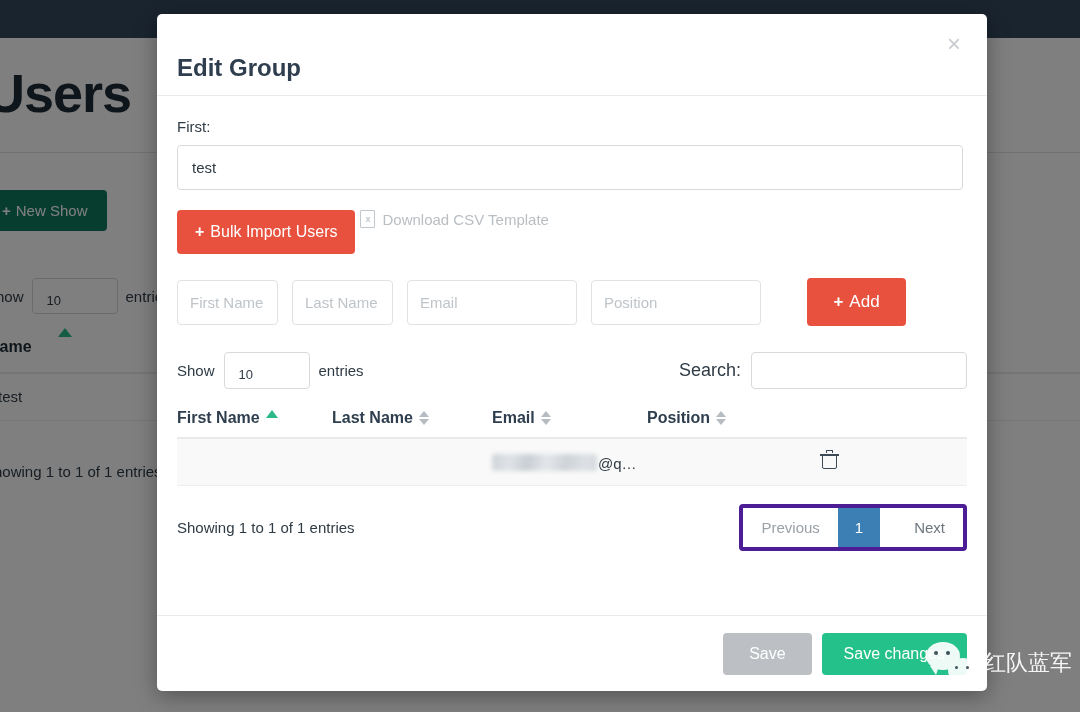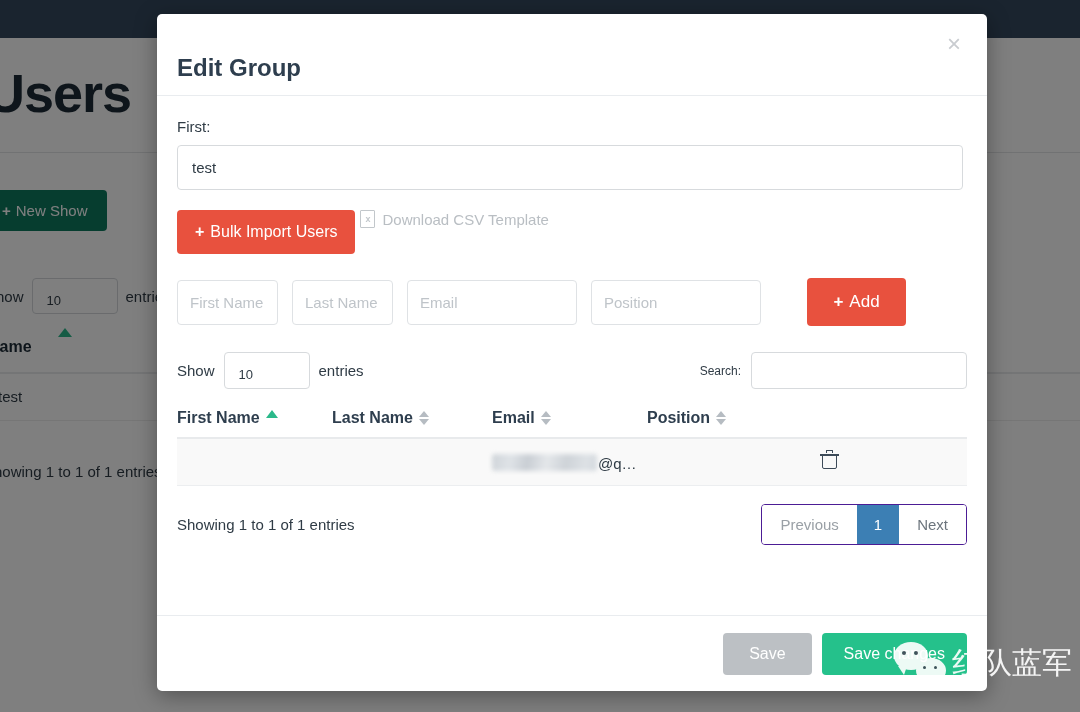--- a/index.html
+++ b/index.html
@@ -162,21 +162,21 @@
   .dt-show {
     display: flex; align-items: center; gap: 9px;
     font-size: 15px; color: #2f3b45;
   }
   .dt-showbox {
     width: 86px; height: 37px; border: 1px solid #d7dadd; border-radius: 4px;
     display: flex; align-items: flex-end; padding: 0 0 6px 14px;
     font-size: 13px; color: #2f3b45; background: #fff;
   }
   .dt-search { display: flex; align-items: center; gap: 10px; }
-  .dt-search-label { font-size: 12px; color: #2f3b45; }
+  .dt-search-label { font-size: 18px; color: #2f3b45; }
   .dt-search-input {
     width: 216px; height: 37px; border: 1px solid #d7dadd; border-radius: 4px;
     padding: 0 10px; font-size: 14px; background: #fff;
     font-family: "Liberation Sans", sans-serif;
   }
 
   table.dt { width: 100%; border-collapse: collapse; margin-top: 14px; }
   table.dt th {
     text-align: left; font-size: 16px; font-weight: bold; color: #2e3e4e;
     padding: 6px 0 10px 0; border-bottom: 2px solid #e8eaec;
@@ -233,28 +233,28 @@
   .trash i {
     position: absolute; left: 4px; top: -2px; width: 7px; height: 3px;
     border: 1.6px solid #3c4a58; border-bottom: none; border-radius: 1px 1px 0 0;
   }
 
   .dt-bottom {
     display: flex; justify-content: space-between; align-items: center;
     margin-top: 18px;
   }
   .dt-info { font-size: 15px; color: #2f3b45; }
-  .pager { display: flex; border: 1px solid #4c1d95; border-radius: 4px; overflow: hidden; }
+  .pager { display: flex; border: 4px solid #4c1d95; border-radius: 4px; overflow: hidden; }
   .pager button {
     border: none; background: #ffffff; padding: 11px 18px;
     font-size: 15px; color: #9aa0a6; cursor: pointer;
     font-family: "Liberation Sans", sans-serif;
   }
   .pager button.active { background: #3c7fb4; color: #ffffff; padding: 11px 17px; }
-  .pager button.next { color: #6c757d; }
+  .pager button.next { color: #6c757d; margin-left: 16px; }
   .pager button.prev { color: #9aa0a6; }
 
   .modal-footer {
     position: absolute; left: 0; bottom: 0; width: 100%;
     border-top: 1px solid #e9ecef;
     padding: 16px 20px; height: 76px;
     display: flex; justify-content: flex-end; align-items: center; gap: 10px;
   }
   .btn-close {
     background: #bcc0c4; color: #ffffff; border: none; border-radius: 4px;
@@ -292,21 +292,21 @@
     box-shadow: 0 0 0 2.5px rgba(255,255,255,0.0);
   }
   .wechat .sml::after {
     content: ""; position: absolute; right: 5px; bottom: -4px;
     width: 0; height: 0;
     border-left: 3px solid transparent; border-right: 5px solid transparent;
     border-top: 8px solid #ffffff;
   }
   .dot { position: absolute; width: 4px; height: 4px; border-radius: 50%; background: #3e4a55; }
   .wm-text {
-    font-size: 30px; color: #ffffff; white-space: nowrap;
+    font-size: 22px; color: #ffffff; white-space: nowrap;
     font-family: "DejaVu Sans", sans-serif;
   }
 </style>
 </head>
 <body>
 
 <div class="bg-page">
   <div class="bg-topnav"></div>
 
   <div class="bg-title">Users</div>

